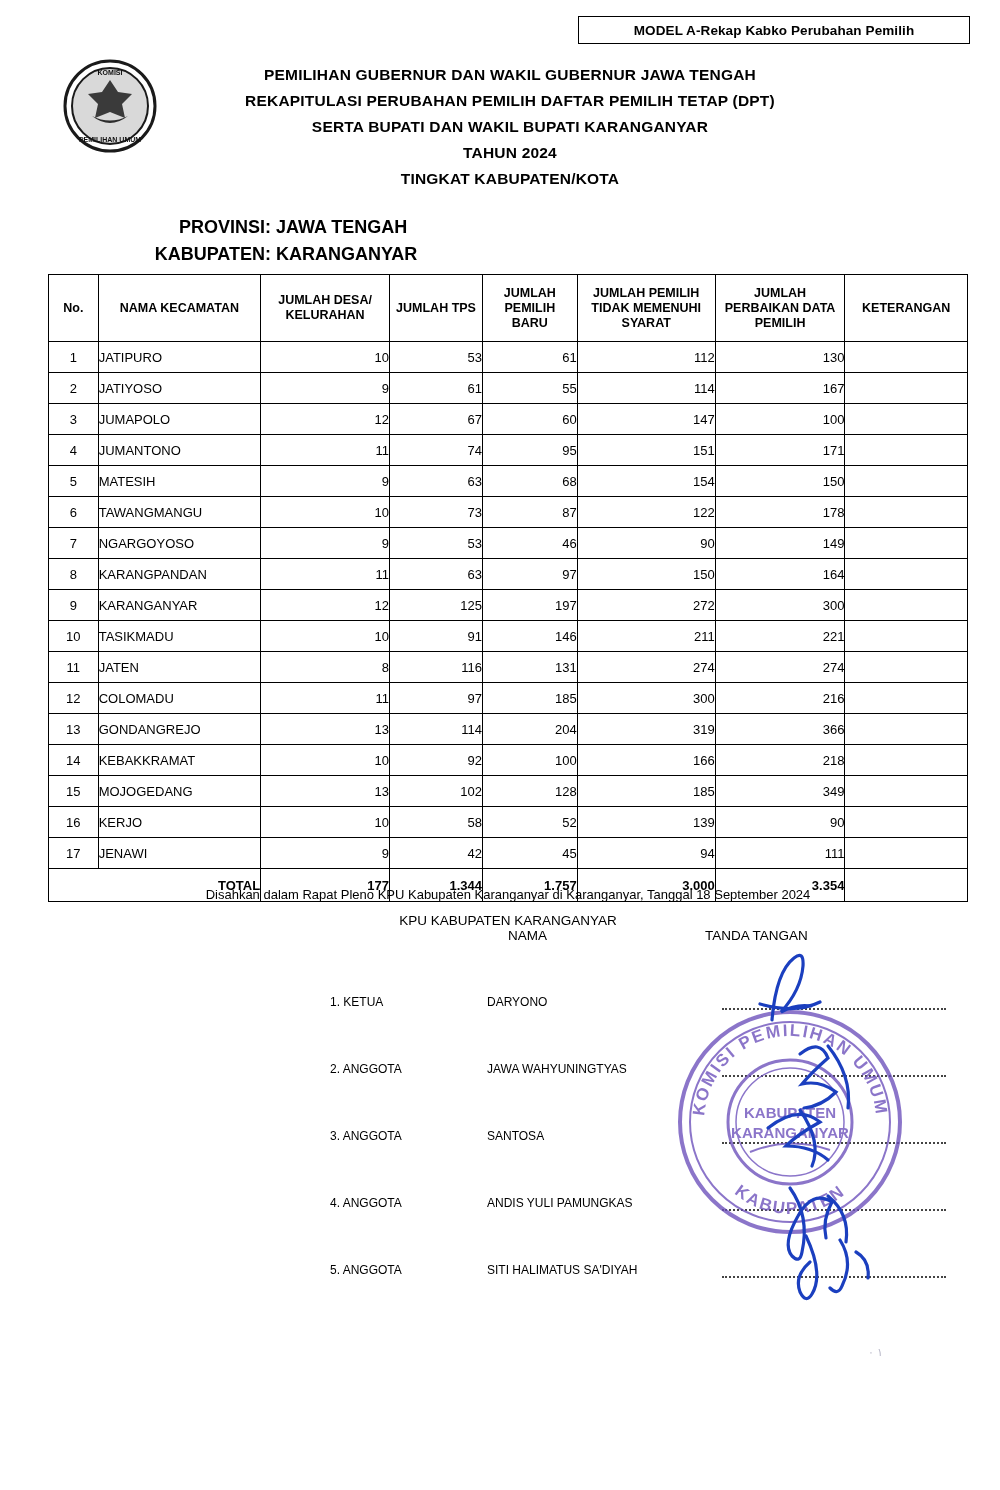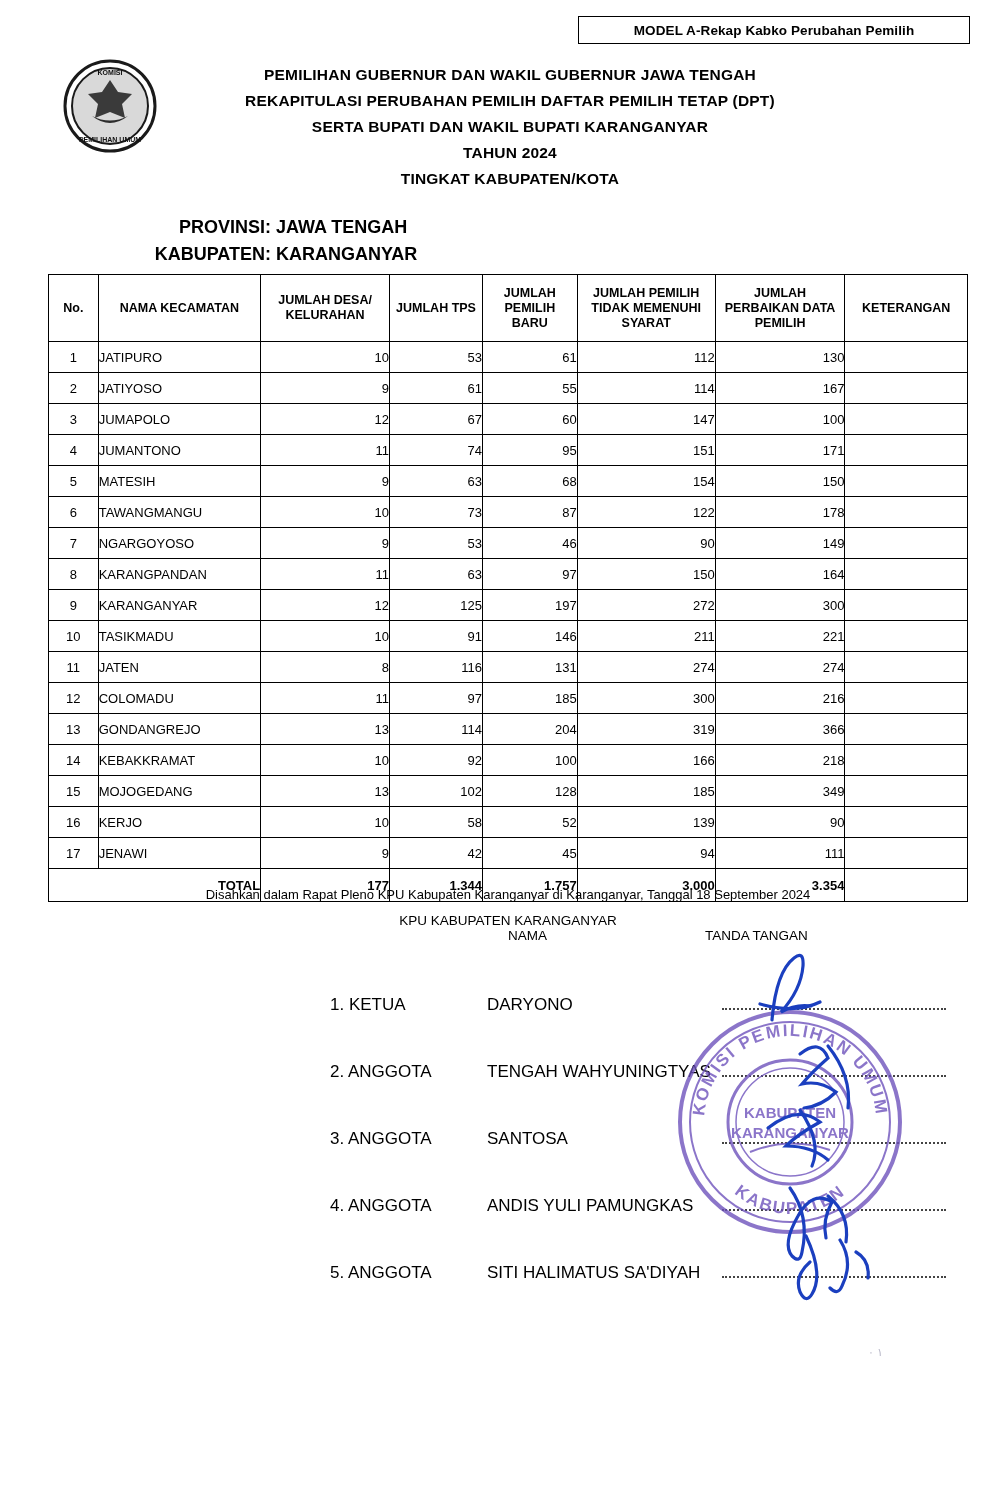--- a/index.html
+++ b/index.html
@@ -150,21 +150,21 @@
     position: absolute;
     left: 705px;
     top: 0;
   }
 
   .sign-list {
     position: absolute;
     top: 995px;
     left: 0;
     width: 1000px;
-    font-size: 17px;
+    font-size: 12px;
   }
   .sign-row {
     position: relative;
     height: 67px;
   }
   .sign-row .role {
     position: absolute;
     left: 330px;
     top: 0;
     width: 150px;
@@ -446,21 +446,21 @@
   </div>
 
   <div class="sign-list" id="sign-list">
       <div class="sign-row">
         <div class="role">1. KETUA</div>
         <div class="name">DARYONO</div>
         <div class="dots"></div>
       </div>
       <div class="sign-row">
         <div class="role">2. ANGGOTA</div>
-        <div class="name">TENGAH WAHYUNINGTYAS</div>
+        <div class="name">JAWA WAHYUNINGTYAS</div>
         <div class="dots"></div>
       </div>
       <div class="sign-row">
         <div class="role">3. ANGGOTA</div>
         <div class="name">SANTOSA</div>
         <div class="dots"></div>
       </div>
       <div class="sign-row">
         <div class="role">4. ANGGOTA</div>
         <div class="name">ANDIS YULI PAMUNGKAS</div>

